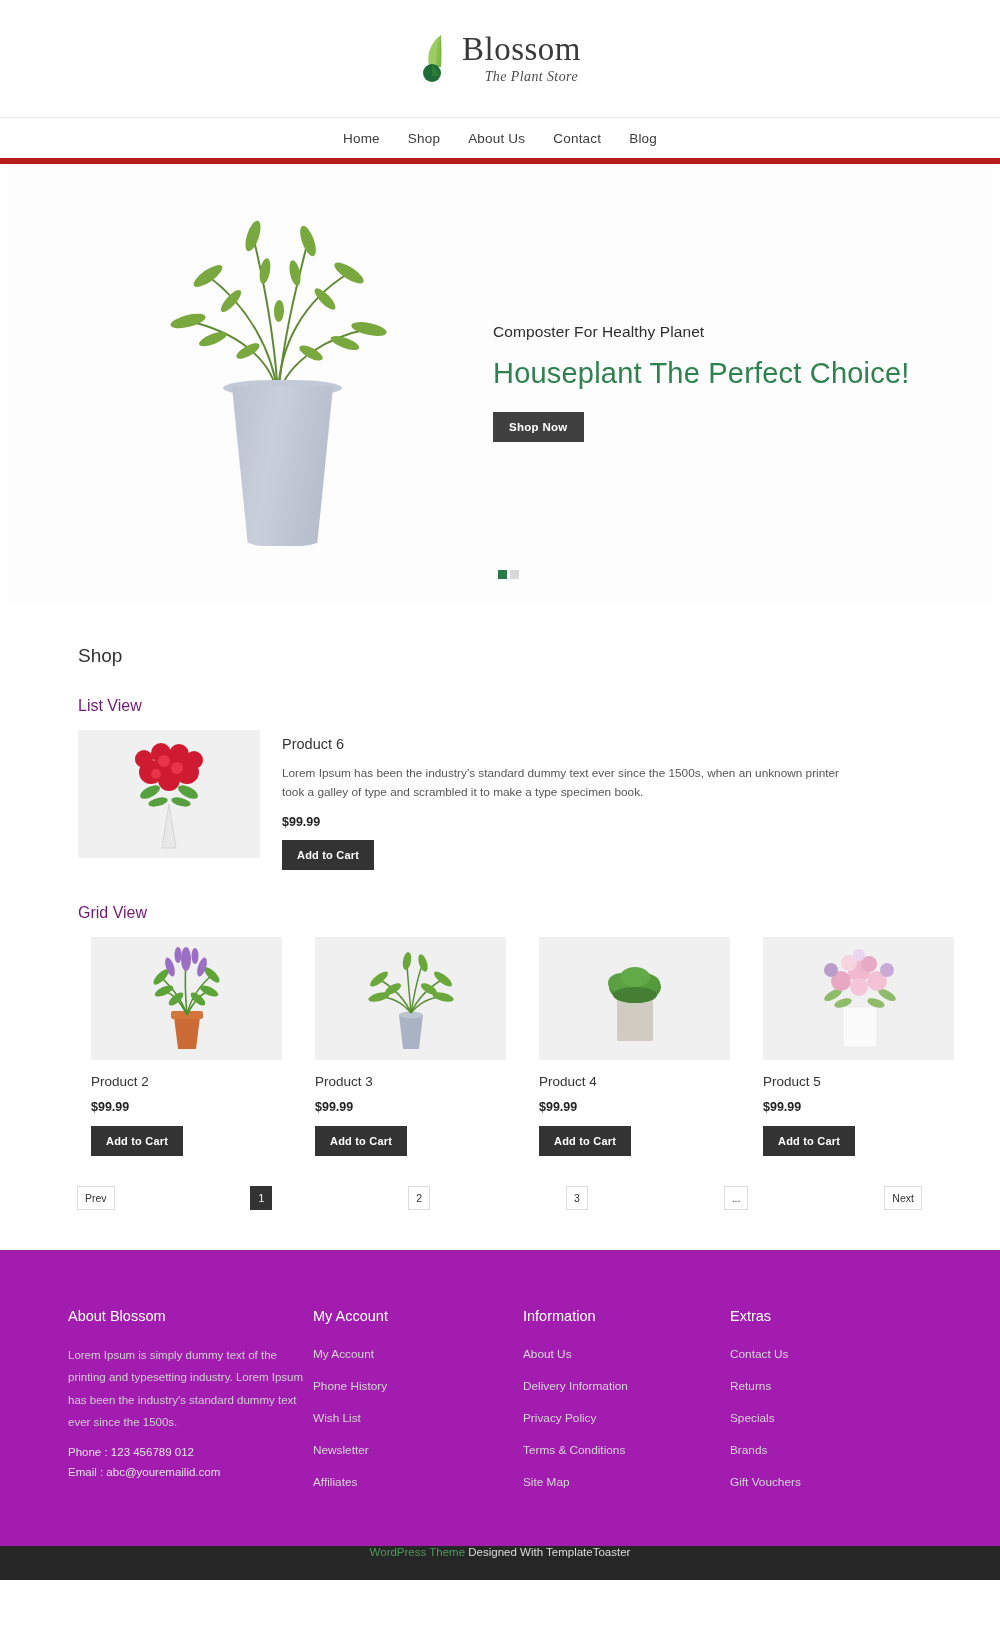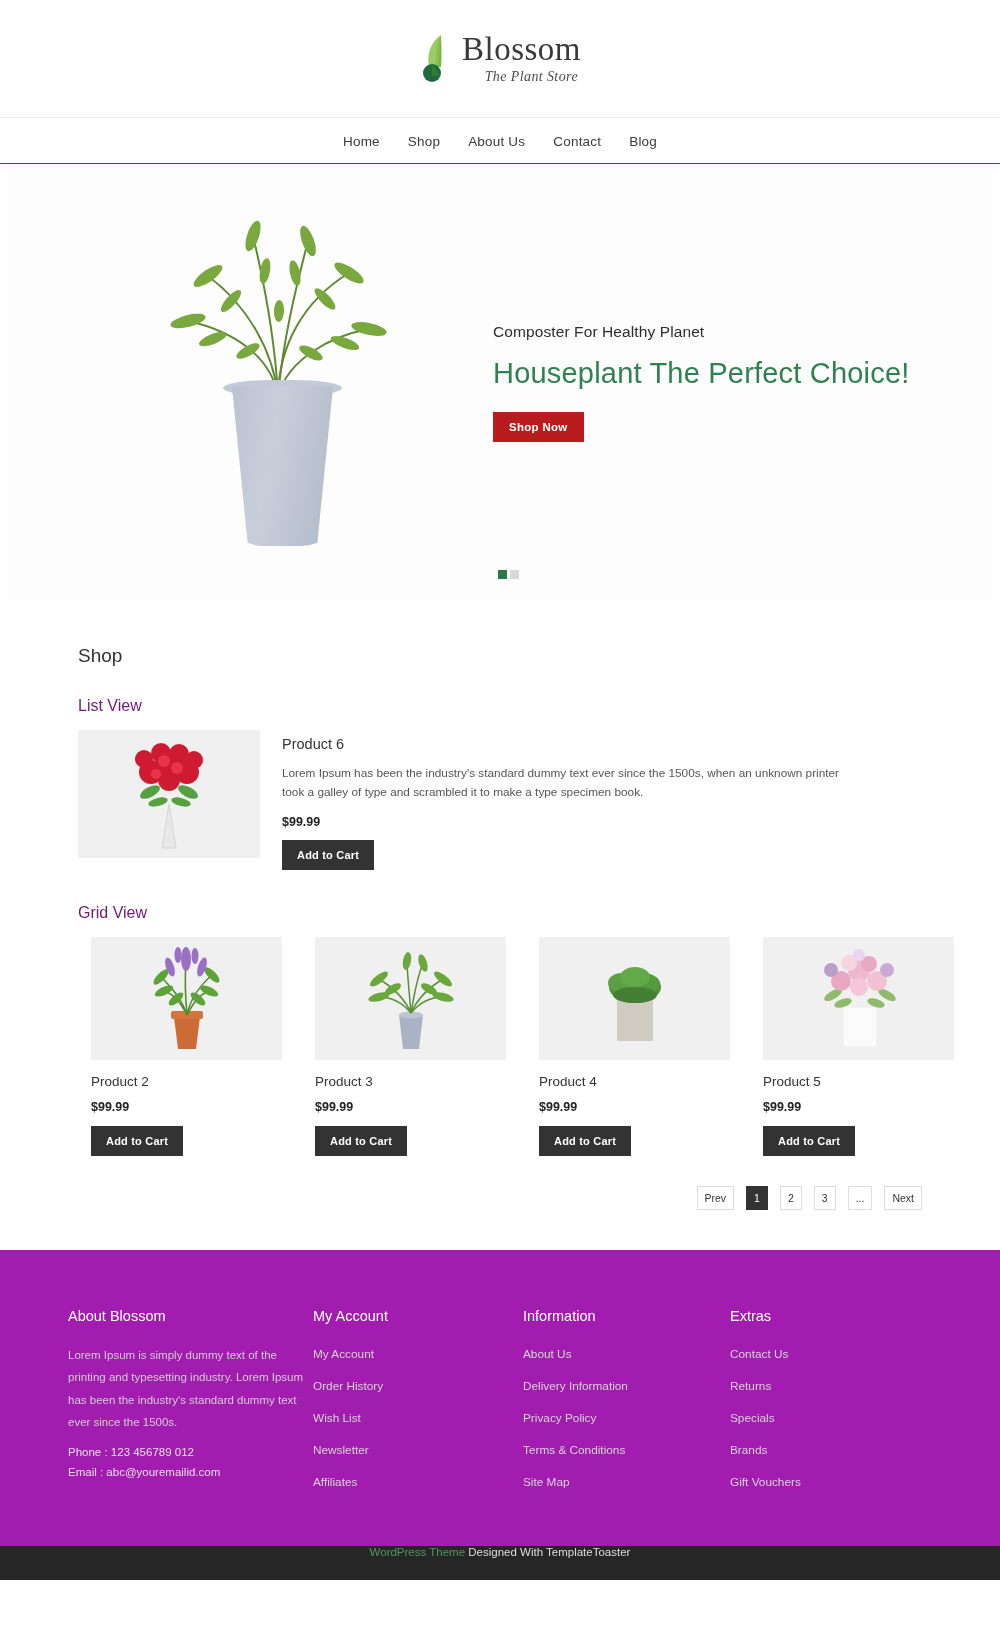--- a/index.html
+++ b/index.html
@@ -28,21 +28,21 @@
   .logo-tag{
     font-family:"Liberation Serif", serif;
     font-style:italic; font-size:14px; color:#4a4a4a;
     margin-top:4px; letter-spacing:.4px; align-self:flex-end;
     padding-right:3px;
   }
 
   
   .nav-bar{
     width:1000px; height:46px;
-    background:#ffffff; border-bottom:1px solid #b91c1c;
+    background:#ffffff; border-bottom:6px solid #b91c1c;
     display:flex; align-items:center; justify-content:center;
   }
   .nav-list{ display:flex; list-style:none; gap:28px; }
   .nav-list li a{
     font-size:13.5px; color:#3b3b3b; text-decoration:none;
     letter-spacing:.2px;
   }
 
   
   .hero-wrap{
@@ -58,21 +58,21 @@
   .hero-img-col{ width:470px; height:100%; position:relative; }
   .hero-txt-col{ flex:1; padding-left:15px; }
   .hero-sub{
     font-size:15.5px; color:#2d2d2d; margin-bottom:16px; letter-spacing:.1px;
   }
   .hero-title{
     font-size:29px; color:#2f8150; font-weight:400;
     letter-spacing:.2px; margin-bottom:22px;
   }
   .hero-btn{
-    display:inline-block; background:#b91c1c; color:#fff;
+    display:inline-block; background:#404040; color:#fff;
     font-size:11.5px; font-weight:bold; padding:9px 16px;
     border:none; cursor:pointer; letter-spacing:.3px;
   }
   .hero-dots{
     position:absolute; left:0; right:0; bottom:22px;
     display:flex; justify-content:center; gap:3px;
     padding-left:16px;
   }
   .dot{ width:9px; height:9px; background:#d9d9d9; }
   .dot.active{ background:#2a7a47; }
@@ -114,21 +114,21 @@
 
   .grid-row{ display:flex; gap:20px; margin-bottom:6px; }
   .grid-card{ width:191px;margin-left:13px; }
   .grid-thumb{
     width:191px; height:123px; background:#f0f0f0;
     position:relative; overflow:hidden; margin-bottom:14px;
   }
   .grid-name{ font-size:13.5px; color:#333; margin-bottom:11px; }
   .grid-price{ font-size:12.5px; font-weight:bold; color:#222; margin-bottom:12px; }
 
-  .pagination{ display:flex; justify-content:flex-end; gap:13px; margin-top:30px; }
+  .pagination{ display:flex; justify-content:space-between; gap:4px; margin-top:30px; }
   .page-btn{
     min-width:21px; height:24px; padding:0 7px;
     border:1px solid #dcdcdc; background:#fff; color:#333;
     font-size:10.5px; display:flex; align-items:center; justify-content:center;
     margin-left:-1px; cursor:pointer;
   }
   .page-btn.active{ background:#333; color:#fff; border-color:#333; }
 
   
   .footer{
@@ -413,21 +413,21 @@
     <div class="fhead">About Blossom</div>
     <p class="ftext">Lorem Ipsum is simply dummy text of the printing and typesetting industry. Lorem Ipsum has been the industry's standard dummy text ever since the 1500s.</p>
     <div class="fline">Phone : 123 456789 012</div>
     <div class="fline">Email : abc@youremailid.com</div>
   </div>
 
   <div class="fcol c2">
     <div class="fhead">My Account</div>
     <ul class="flist">
       <li><a href="#">My Account</a></li>
-      <li><a href="#">Order History</a></li>
+      <li><a href="#">Phone History</a></li>
       <li><a href="#">Wish List</a></li>
       <li><a href="#">Newsletter</a></li>
       <li><a href="#">Affiliates</a></li>
     </ul>
   </div>
 
   <div class="fcol c3">
     <div class="fhead">Information</div>
     <ul class="flist">
       <li><a href="#">About Us</a></li>

